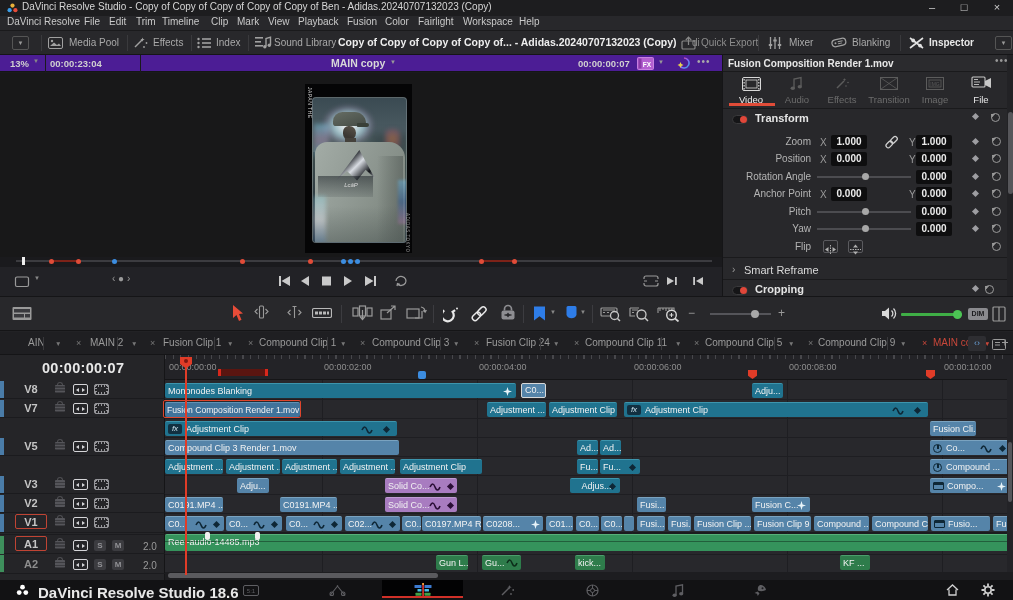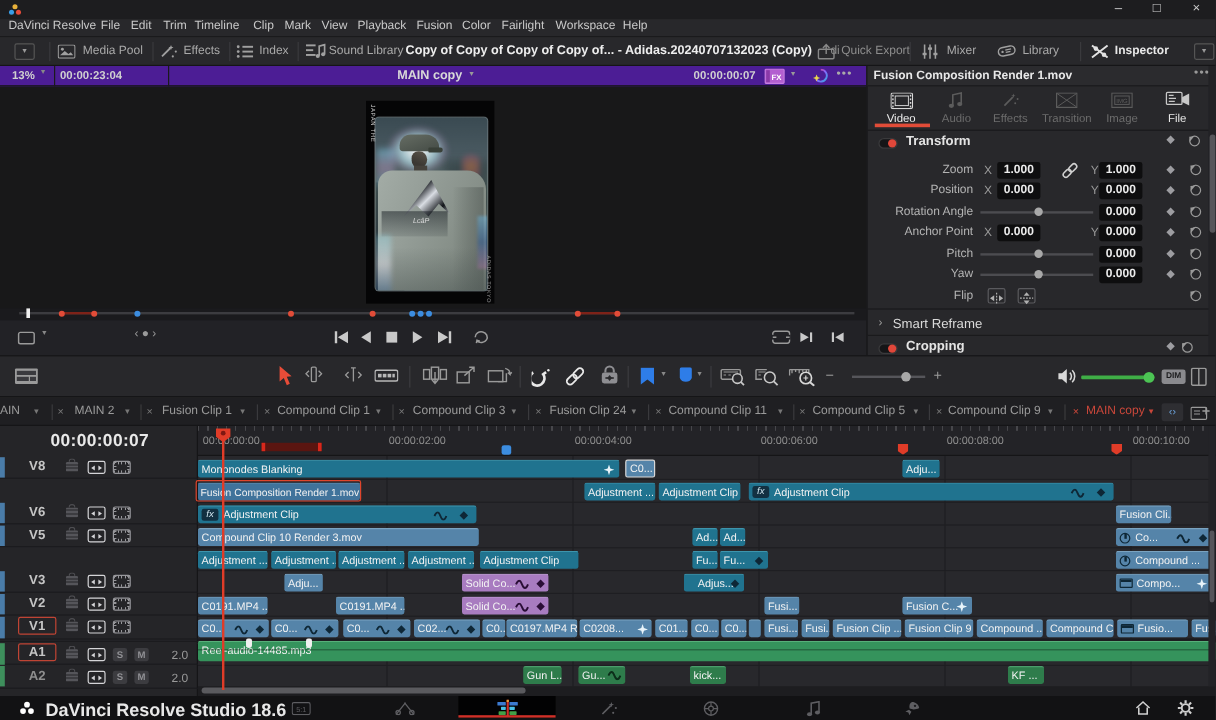--- a/index.html
+++ b/index.html
@@ -31,21 +31,21 @@
 .kfdiamond { position:absolute; width:5px; height:5px; background:#9d9da1; transform:rotate(45deg); }
 .resetico { position:absolute; width:9px; height:9px; border:1.5px solid #9a9a9a; border-radius:50%; }
 .resetico::before { content:''; position:absolute; left:-4px; top:-3px; border:3px solid transparent; border-right-color:#9a9a9a; transform:rotate(40deg); }
 .sldline { position:absolute; height:2px; background:#4c4c50; }
 .sldknob { position:absolute; width:7px; height:7px; border-radius:50%; background:#a8a8a8; }
 .fbtn { position:absolute; width:15px; height:13px; border:1px solid #5a5a5e; border-radius:2px; }
 
 #toolbar2 { left:0; top:296px; width:1013px; height:35px; background:#28282b; border-top:1px solid #151517; border-bottom:1px solid #151517; }
 
 #tabs { left:0; top:332px; width:1013px; height:23px; background:#1f1f22; border-bottom:1px solid #151517; color:#9a9a9a; font-size:11px; }
-.tab { position:absolute; top:0; height:22px; line-height:22px; }
+.tab { position:absolute; top:0; height:22px; line-height:22px;margin-left:28px; }
 .tabsep { position:absolute; top:5px; width:1px; height:13px; background:#3a3a3d; }
 
 #timeline { left:0; top:355px; width:1013px; height:225px; background:#222226; overflow:hidden; }
 #tl-head { position:absolute; left:0; top:0; width:165px; height:225px; background:#252528; border-right:1px solid #151517; }
 #bigtc { position:absolute; left:42px; top:5px; color:#e8e8e8; font-size:14.5px; font-weight:bold; letter-spacing:0.3px; }
 #ruler { position:absolute; left:165px; top:0; width:848px; height:25px; background:#232327; color:#8e8e8e; font-size:9px; border-bottom:1px solid #151517; }
 #tracks { position:absolute; left:165px; top:25px; width:848px; height:200px; }
 .clip { position:absolute; height:15px; border-radius:2px; color:#f2f2f2; font-size:9px; line-height:15px; white-space:nowrap; overflow:hidden; padding-left:3px; }
 .teal  { background:#20738f; border-top:1px solid #3d95ad; }
 .lblue { background:#5584a9; border-top:1px solid #7aa3c0; }
@@ -81,20 +81,21 @@
 </style>
 </head>
 <body>
 
 <div class="abs" id="titlebar">
   <svg style="position:absolute;left:7px;top:3px;" width="11" height="10" viewBox="0 0 11 10">
       <circle cx="5.5" cy="2.6" r="2.1" fill="#e8b13a"></circle>
       <circle cx="2.6" cy="7.2" r="2.1" fill="#3a9ee8"></circle>
       <circle cx="8.4" cy="7.2" r="2.1" fill="#e84c3a"></circle>
     </svg>
+  <span class="ttext">DaVinci Resolve Studio - Copy of Copy of Copy of Copy of Copy of Ben - Adidas.20240707132023 (Copy)</span>
   <span class="winbtn" style="left:925px;">–</span>
   <span class="winbtn" style="left:957px;">□</span>
   <span class="winbtn" style="left:990px;">×</span>
 </div>
 
 <div class="abs" id="menubar">
   <span style="left:7px;">DaVinci Resolve</span>
   <span style="left:84px;">File</span>
   <span style="left:109px;">Edit</span>
   <span style="left:136px;">Trim</span>
@@ -166,21 +167,21 @@
       </g>
     </svg>
   <span class="tbtxt" style="left:789px;">Mixer</span>
   <svg style="position:absolute;left:831px;top:6px;" width="16" height="12" viewBox="0 0 16 12">
       <g transform="rotate(-12 8 6)">
         <rect x="1" y="2" width="14" height="7" rx="3.5" fill="none" stroke="#a0a0a0" stroke-width="1.2"></rect>
         <circle cx="4.5" cy="5.5" r="1" fill="#a0a0a0"></circle>
         <path d="M7 4.5 h5 M7 6.5 h4" stroke="#a0a0a0" stroke-width="1"></path>
       </g>
     </svg>
-  <span class="tbtxt" style="left:852px;">Library</span>
+  <span class="tbtxt" style="left:852px;">Blanking</span>
   <div class="sep" style="left:900px;"></div>
   <svg style="position:absolute;left:909px;top:5px;" width="15" height="14" viewBox="0 0 15 14">
       <g stroke="#e2e2e2" stroke-width="1.6">
         <path d="M1 2 L14 12 M14 2 L1 12"></path>
       </g>
       <g fill="#e2e2e2">
         <circle cx="4.2" cy="4.5" r="1.9"></circle>
         <circle cx="11" cy="9.6" r="1.9"></circle>
       </g>
     </svg>
@@ -647,23 +648,23 @@
     <div id="bigtc">00:00:00:07</div>
     <div class="thr" style="top:25px;">
         <div style="position:absolute;left:0;top:1px;width:4px;height:17px;background:#4a7ca8;"></div>
         <span class="tlbl">V8</span>
         <span class="tlock">
           <i></i>
         </span>
         <span class="tsel"></span>
         <span class="tfilm"></span>
       </div>
-    <div class="thr" style="top:63px;">
+    <div class="thr" style="top:44px;">
         <div style="position:absolute;left:0;top:1px;width:4px;height:17px;background:#4a7ca8;"></div>
-        <span class="tlbl">V6</span>
+        <span class="tlbl">V7</span>
         <span class="tlock">
           <i></i>
         </span>
         <span class="tsel"></span>
         <span class="tfilm"></span>
       </div>
     <div class="thr" style="top:82px;">
         <div style="position:absolute;left:0;top:1px;width:4px;height:17px;background:#4a7ca8;"></div>
         <span class="tlbl">V5</span>
         <span class="tlock">
@@ -738,21 +739,21 @@
     <div class="clip teal" style="left:384px;top:47px;width:68px;">Adjustment Clip</div>
     <div class="clip teal" style="left:459px;top:47px;width:304px;padding-left:21px;">Adjustment Clip<span class="fxb">fx</span><svg class="wv" style="right:24px;" width="12" height="8" viewBox="0 0 12 8">
           <path d="M1 4 C3 0,4.5 0,6 4 S9.5 8,11 4" stroke="#0e2736" stroke-width="1.6" fill="none"></path>
         </svg><span class="ic-d" style="right:8px;"></span></div>
 
     <div class="clip teal" style="left:0px;top:66px;width:232px;padding-left:21px;">Adjustment Clip<span class="fxb">fx</span><svg class="wv" style="right:24px;" width="12" height="8" viewBox="0 0 12 8">
           <path d="M1 4 C3 0,4.5 0,6 4 S9.5 8,11 4" stroke="#0e2736" stroke-width="1.6" fill="none"></path>
         </svg><span class="ic-d" style="right:8px;"></span></div>
     <div class="clip lblue" style="left:765px;top:66px;width:46px;">Fusion Cli...</div>
 
-    <div class="clip lblue" style="left:0px;top:85px;width:234px;">Compound Clip 10 Render 3.mov</div>
+    <div class="clip lblue" style="left:0px;top:85px;width:234px;">Compound Clip 3 Render 1.mov</div>
     <div class="clip teal" style="left:412px;top:85px;width:21px;">Ad...</div>
     <div class="clip teal" style="left:435px;top:85px;width:21px;">Ad...</div>
     <div class="clip lblue" style="left:765px;top:85px;width:80px;padding-left:16px;">Co...<span class="gauge"></span><svg class="wv" style="right:18px;" width="12" height="8" viewBox="0 0 12 8">
           <path d="M1 4 C3 0,4.5 0,6 4 S9.5 8,11 4" stroke="#0e2736" stroke-width="1.6" fill="none"></path>
         </svg><span class="ic-d" style="right:5px;"></span></div>
 
     <div class="clip teal" style="left:0px;top:104px;width:58px;">Adjustment ...</div>
     <div class="clip teal" style="left:61px;top:104px;width:54px;">Adjustment ...</div>
     <div class="clip teal" style="left:117px;top:104px;width:55px;">Adjustment ...</div>
     <div class="clip teal" style="left:175px;top:104px;width:55px;">Adjustment ...</div>

